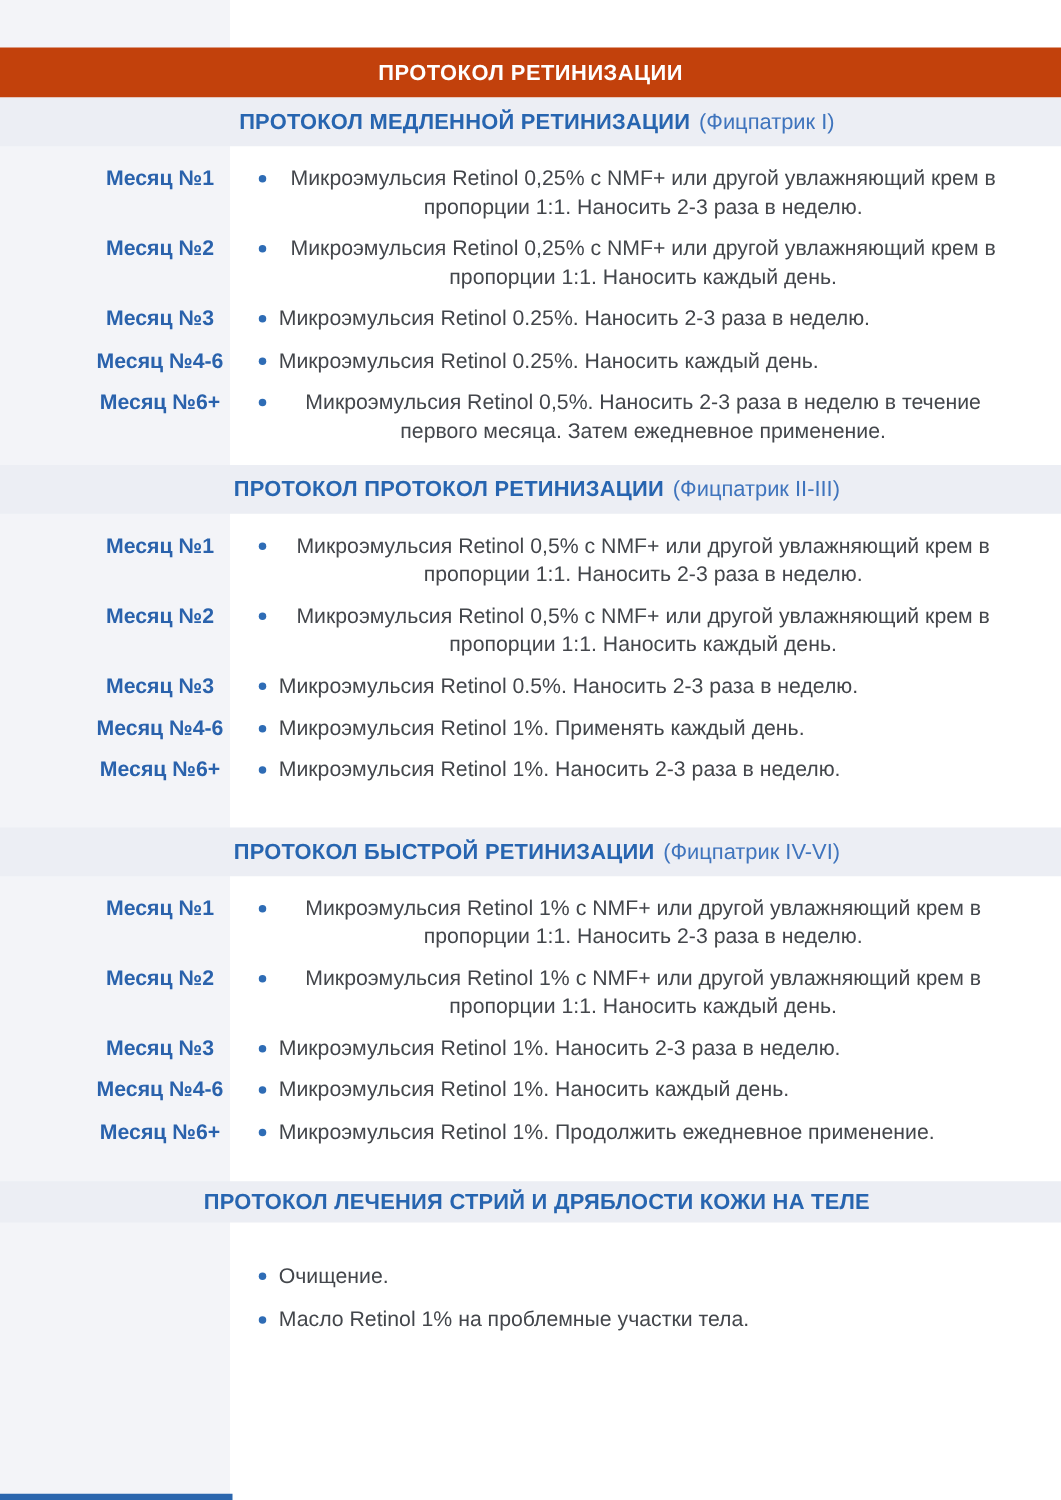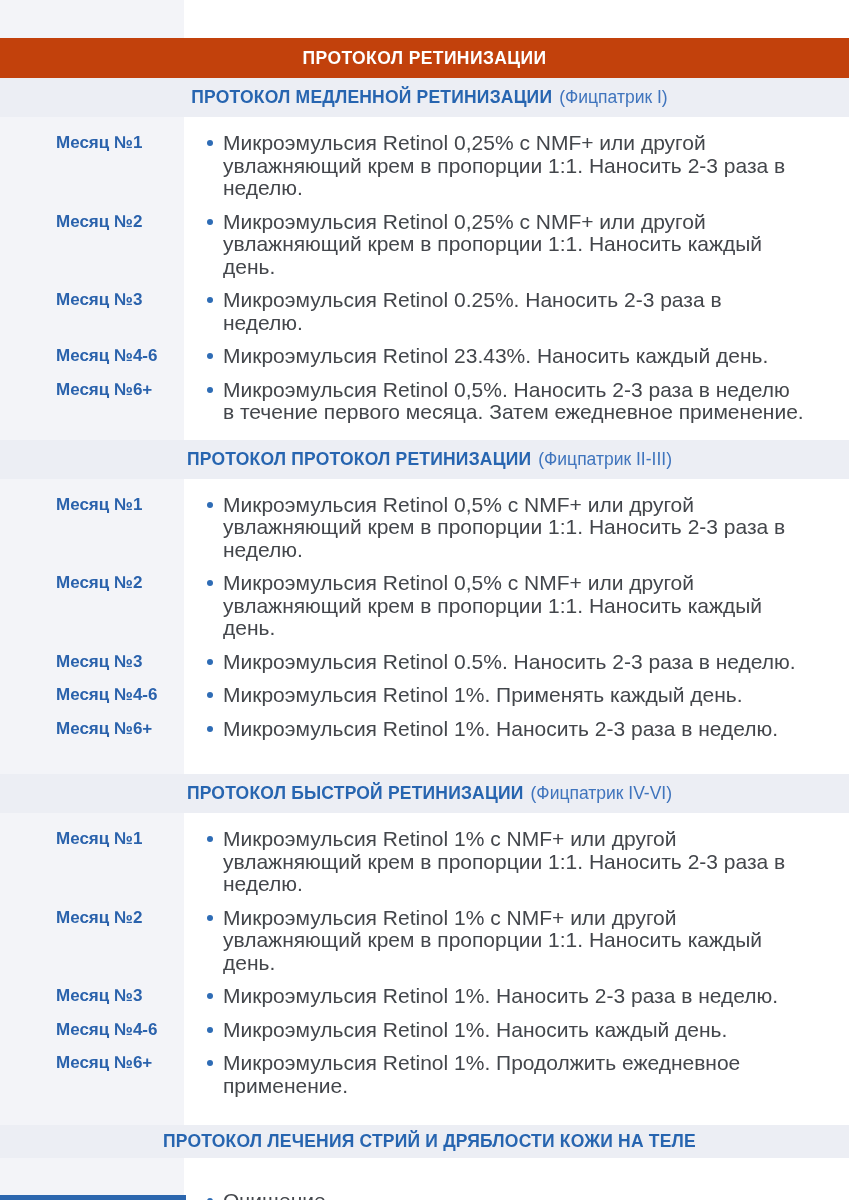--- a/index.html
+++ b/index.html
@@ -28,35 +28,35 @@
     height:39px;background:#eceef4;
     display:flex;align-items:center;justify-content:center;
     white-space:nowrap;
     padding-left:10px;
   }
   .band-bold{color:#2765b0;font-size:17.5px;font-weight:bold;letter-spacing:0.2px;}
   .band-light{color:#3f74bd;font-size:17.5px;font-weight:normal;margin-left:7px;}
   .band-light:empty{margin-left:0;}
   .band.gap18{margin-top:18px;}
   .band.gap12{margin-top:12px;height:33px;}
-  .rows{padding:15px 0 16px 0;}
+  .rows{padding:15px 0 16px 0;text-align:center;}
   .row{display:flex;align-items:flex-start;margin-bottom:11px;}
   .row:last-child{margin-bottom:0;}
   .cell-label{
     width:200px;box-sizing:border-box;padding-left:56px;flex-shrink:0;
     color:#2a62ac;font-size:17px;font-weight:bold;line-height:22.5px;
     white-space:nowrap;
   }
   .cell-content{display:flex;align-items:flex-start;max-width:606px;}
   .dot{
     width:6px;height:6px;border-radius:50%;background:#2e6cb5;
     margin:8px 10px 0 7px;flex-shrink:0;
   }
   .bullet-text{
-    color:#43464b;font-size:21px;line-height:22.5px;
+    color:#43464b;font-size:17px;line-height:22.5px;
   }
   .rows.last{padding-top:32px;}
   .rows.last .row{margin-bottom:12px;}
   .bottom-bar{
     position:absolute;left:0;bottom:0;
     width:186px;height:5px;background:#2b66ae;z-index:2;
   }
 </style>
 </head>
 <body>
@@ -94,21 +94,21 @@
         <div class="cell-label">Месяц №3</div>
         <div class="cell-content">
           <span class="dot"></span>
           <div class="bullet-text">Микроэмульсия Retinol 0.25%. Наносить 2-3 раза в неделю.</div>
         </div>
       </div>
       <div class="row">
         <div class="cell-label">Месяц №4-6</div>
         <div class="cell-content">
           <span class="dot"></span>
-          <div class="bullet-text">Микроэмульсия Retinol 23.43%. Наносить каждый день.</div>
+          <div class="bullet-text">Микроэмульсия Retinol 0.25%. Наносить каждый день.</div>
         </div>
       </div>
       <div class="row">
         <div class="cell-label">Месяц №6+</div>
         <div class="cell-content">
           <span class="dot"></span>
           <div class="bullet-text">Микроэмульсия Retinol 0,5%. Наносить 2-3 раза в неделю в течение первого месяца. Затем ежедневное применение.</div>
         </div>
       </div>
     </div>

